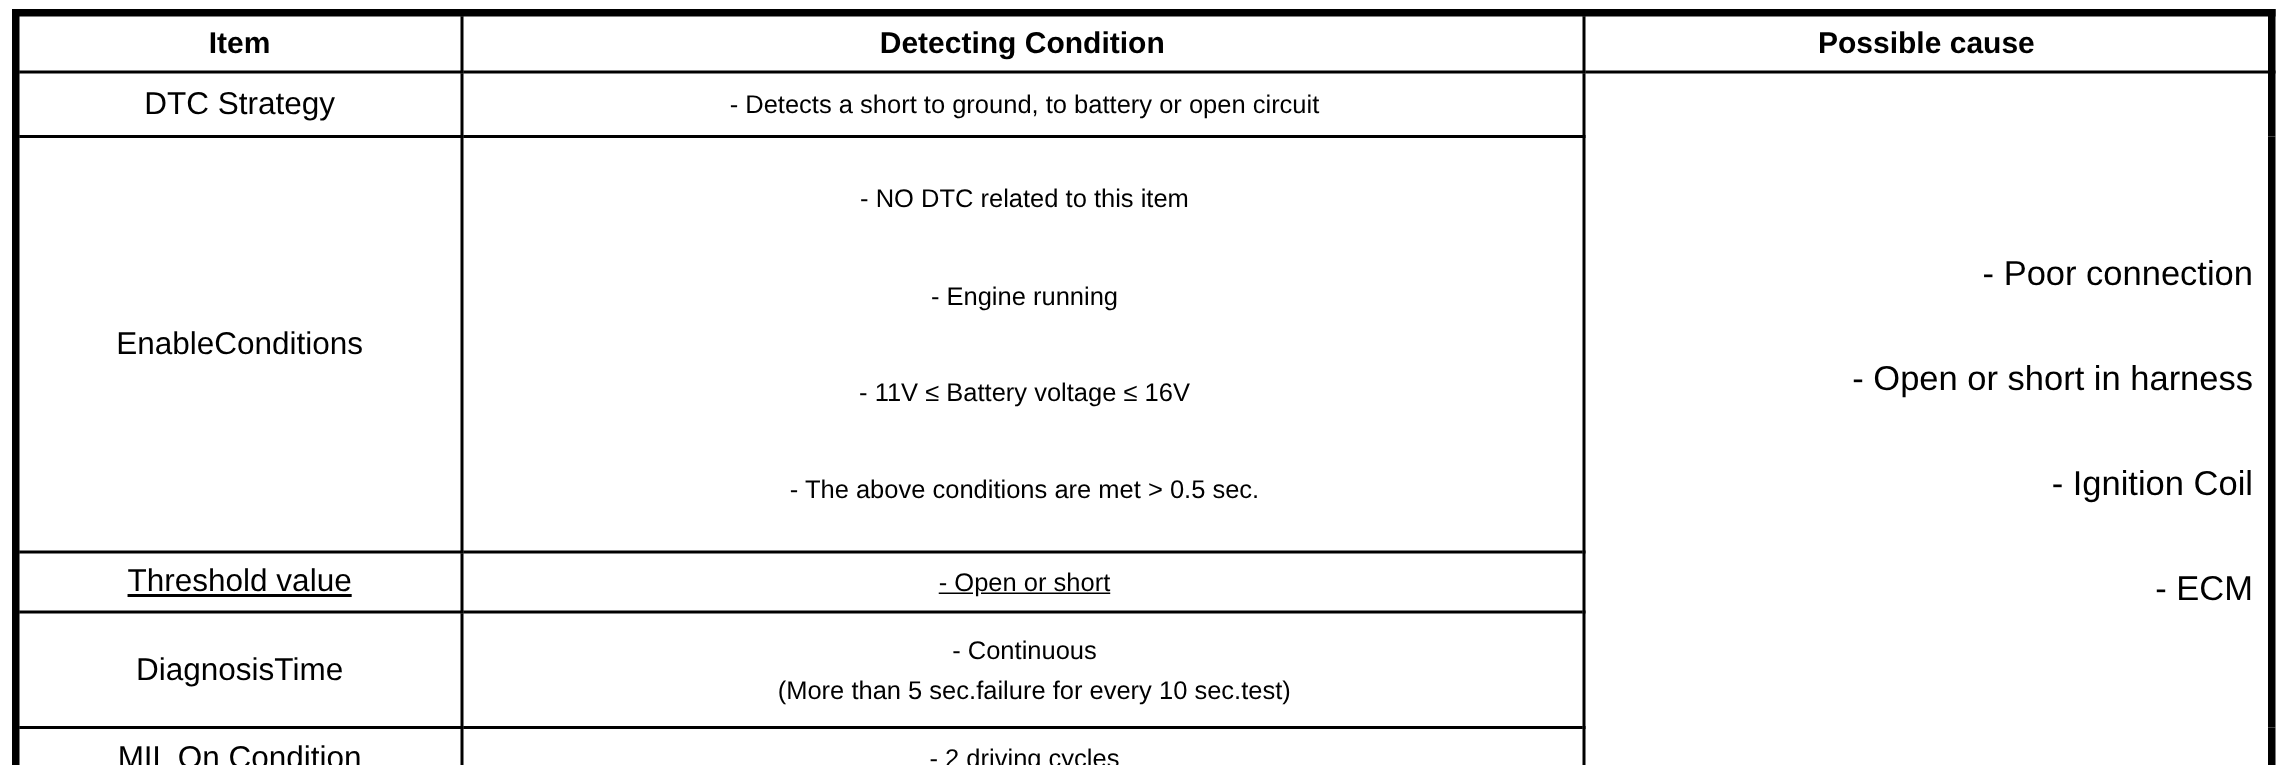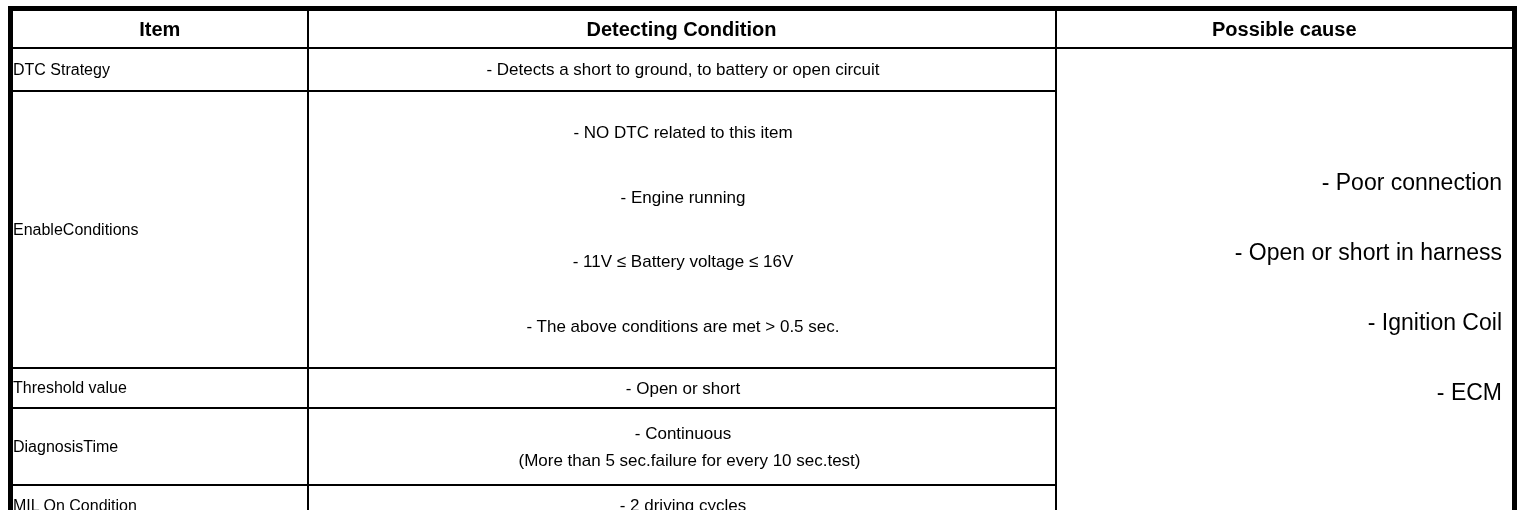--- a/index.html
+++ b/index.html
@@ -32,21 +32,22 @@
     overflow: hidden;
   }
   th.col-header {
     font-size: 20px;
     font-weight: bold;
     text-align: center;
     height: 36px;
     padding: 0;
   }
   td.item-cell {
-    font-size: 16px;
+    font-size: 21px;
+    text-align: center;
     padding: 0;
   }
   td.cond-cell {
     font-size: 17px;
     text-align: center;
     padding: 2px 10px 2px 13px;
   }
   .bullet-line {
     padding-left: 15px;
     text-indent: -15px;
@@ -75,21 +76,21 @@
   }
   .causes-stack {
     display: flex;
     flex-direction: column;
     justify-content: center;
     gap: 45px;
   }
   tr.r-header   { height: 39px; }
   tr.r-dtc      { height: 43px; }
   tr.r-enable   { height: 251px; }
-  tr.r-thresh   { height: 40px; }
+  tr.r-thresh   { height: 40px; text-decoration: underline; }
   tr.r-diag     { height: 77px; }
   tr.r-mil      { height: 43px; }
 </style>
 </head>
 <body>
 
 <div class="table-wrap">
   <table class="dtc-table">
     <colgroup>
       <col style="width:297px">

